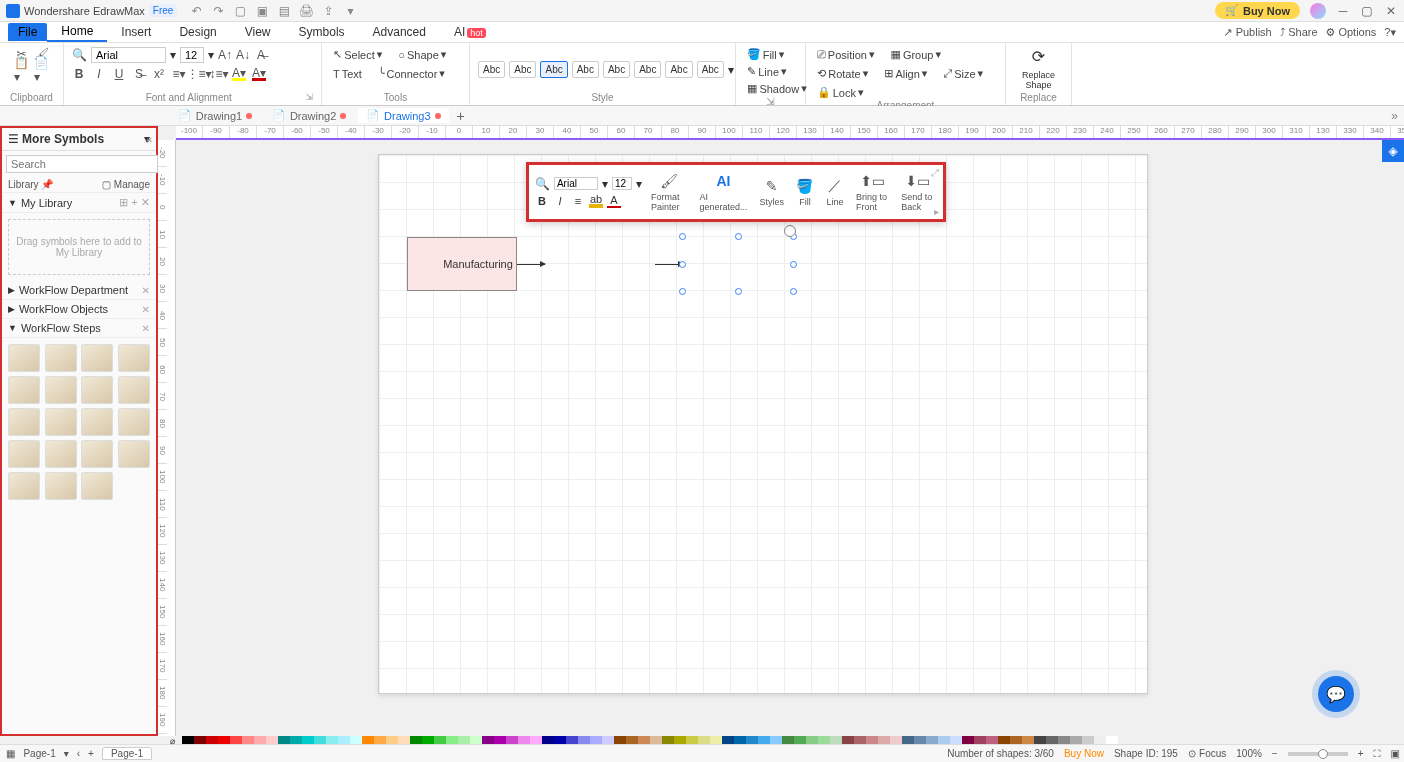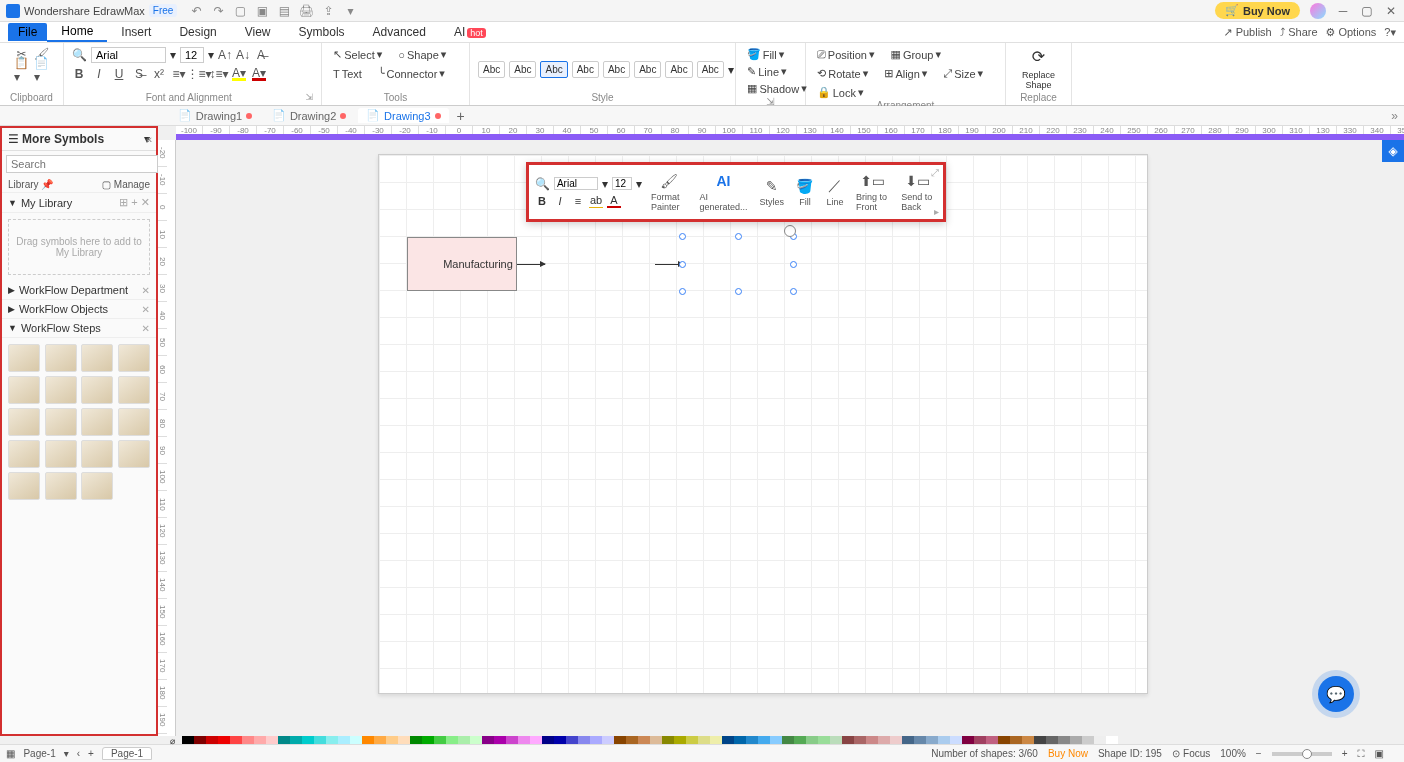--- a/index.html
+++ b/index.html
@@ -63,21 +63,21 @@
 .lp-libman { display: flex; justify-content: space-between; padding: 2px 6px; font-size: 10px; color: #555; border-bottom: 1px solid #eee; }
 .lp-section { padding: 3px 6px; font-size: 11px; color: #333; display: flex; align-items: center; border-bottom: 1px solid #eee; cursor: pointer; }
 .lp-section .arrow { font-size: 9px; margin-right: 4px; }
 .lp-section .close-x { margin-left: auto; color: #aaa; font-size: 10px; }
 .lp-dropzone { margin: 6px; height: 56px; border: 1px dashed #ccc; display: flex; align-items: center; justify-content: center; text-align: center; font-size: 10px; color: #aaa; padding: 4px; }
 .lp-grid { display: grid; grid-template-columns: repeat(4, 1fr); gap: 4px; padding: 6px; }
 .lp-shape { width: 32px; height: 28px; background: linear-gradient(145deg,#f0e8d8,#d8c8a8); border: 1px solid #ddd; border-radius: 2px; }
 
 
 .canvas-area { flex: 1; position: relative; background: #f0f0f0; overflow: hidden; }
-.ruler-h { position: absolute; top: 0; left: 18px; right: 0; height: 14px; background: #fff; border-bottom: 6px solid #8b5cf6; display: flex; font-size: 8px; color: #888; }
+.ruler-h { position: absolute; top: 0; left: 18px; right: 0; height: 14px; background: #fff; border-bottom: 2px solid #8b5cf6; display: flex; font-size: 8px; color: #888; }
 .ruler-h .tick { flex: none; width: 27px; border-right: 1px solid #ddd; text-align: center; }
 .ruler-v { position: absolute; top: 14px; left: 0; width: 18px; bottom: 0; background: #fff; border-right: 1px solid #ccc; }
 .ruler-v .tick { height: 27px; border-bottom: 1px solid #ddd; font-size: 8px; color: #888; text-align: center; writing-mode: vertical-rl; }
 .page { position: absolute; left: 220px; top: 28px; width: 770px; height: 540px; background: #fff; border: 1px solid #ccc; box-shadow: 0 2px 4px rgba(0,0,0,0.1);
   background-image: linear-gradient(#eee 1px, transparent 1px), linear-gradient(90deg, #eee 1px, transparent 1px);
   background-size: 27px 27px; }
 
 
 .shape-box { position: absolute; width: 110px; height: 54px; border: 1px solid #888; background: #fff; display: flex; align-items: center; justify-content: center; font-size: 11px; }
 .shape-box.pink { background: #fbe5e5; padding-left: 32px; }
@@ -101,21 +101,21 @@
 .right-handle { position: absolute; right: 0; top: 14px; width: 22px; height: 22px; background: #1a73e8; display: flex; align-items: center; justify-content: center; color: #fff; font-size: 12px; }
 
 
 .palette { height: 8px; display: flex; padding-left: 170px; }
 .swatch { width: 12px; height: 8px; }
 
 
 .statusbar { height: 18px; background: #f7f7f7; border-top: 1px solid #ddd; display: flex; align-items: center; font-size: 10px; color: #555; }
 .statusbar .sb-left { display: flex; align-items: center; gap: 8px; padding-left: 6px; }
 .statusbar .page-tab { background: #fff; border: 1px solid #ccc; padding: 0 8px; border-radius: 3px 3px 0 0; }
-.statusbar .sb-right { margin-left: auto; display: flex; align-items: center; gap: 10px; padding-right: 20px; }
+.statusbar .sb-right { margin-left: auto; display: flex; align-items: center; gap: 10px; padding-right: 4px; }
 .statusbar .buy-now-sm { color: #f80; }
 .zoom-slider { width: 60px; height: 4px; background: #ccc; position: relative; }
 .zoom-slider::after { content:""; position: absolute; left: 30px; top: -3px; width: 8px; height: 8px; border: 1px solid #888; border-radius: 50%; background: #fff; }
 
 
 .help-bubble { position: absolute; right: 50px; bottom: 50px; width: 36px; height: 36px; border-radius: 50%; background: #1a73e8; box-shadow: 0 0 0 6px rgba(26,115,232,0.2); display: flex; align-items: center; justify-content: center; color: #fff; font-size: 16px; }
 </style>
 </head>
 <body>
 
@@ -435,21 +435,21 @@
           <input class="ftb-fontsize" value="12" style="">▾
         </div>
         <div class="ftb-row">
           <span class="ftb-smbtn">
               <b>B</b>
             </span>
           <span class="ftb-smbtn">
               <i>I</i>
             </span>
           <span class="ftb-smbtn">≡</span>
-          <span class="ftb-smbtn" style="border-bottom:1px solid #eab308">ab</span>
+          <span class="ftb-smbtn" style="border-bottom:4px solid #eab308">ab</span>
           <span class="ftb-smbtn" style="border-bottom:2px solid #c00">A</span>
         </div>
       </div>
       <div class="ftb-col">
           <span class="ftb-icon">🖌</span>
           <span>Format Painter</span>
         </div>
       <div class="ftb-col">
           <span class="ftb-icon" style="color:#1a73e8;font-weight:bold">AI</span>
           <span>AI generated...</span>

